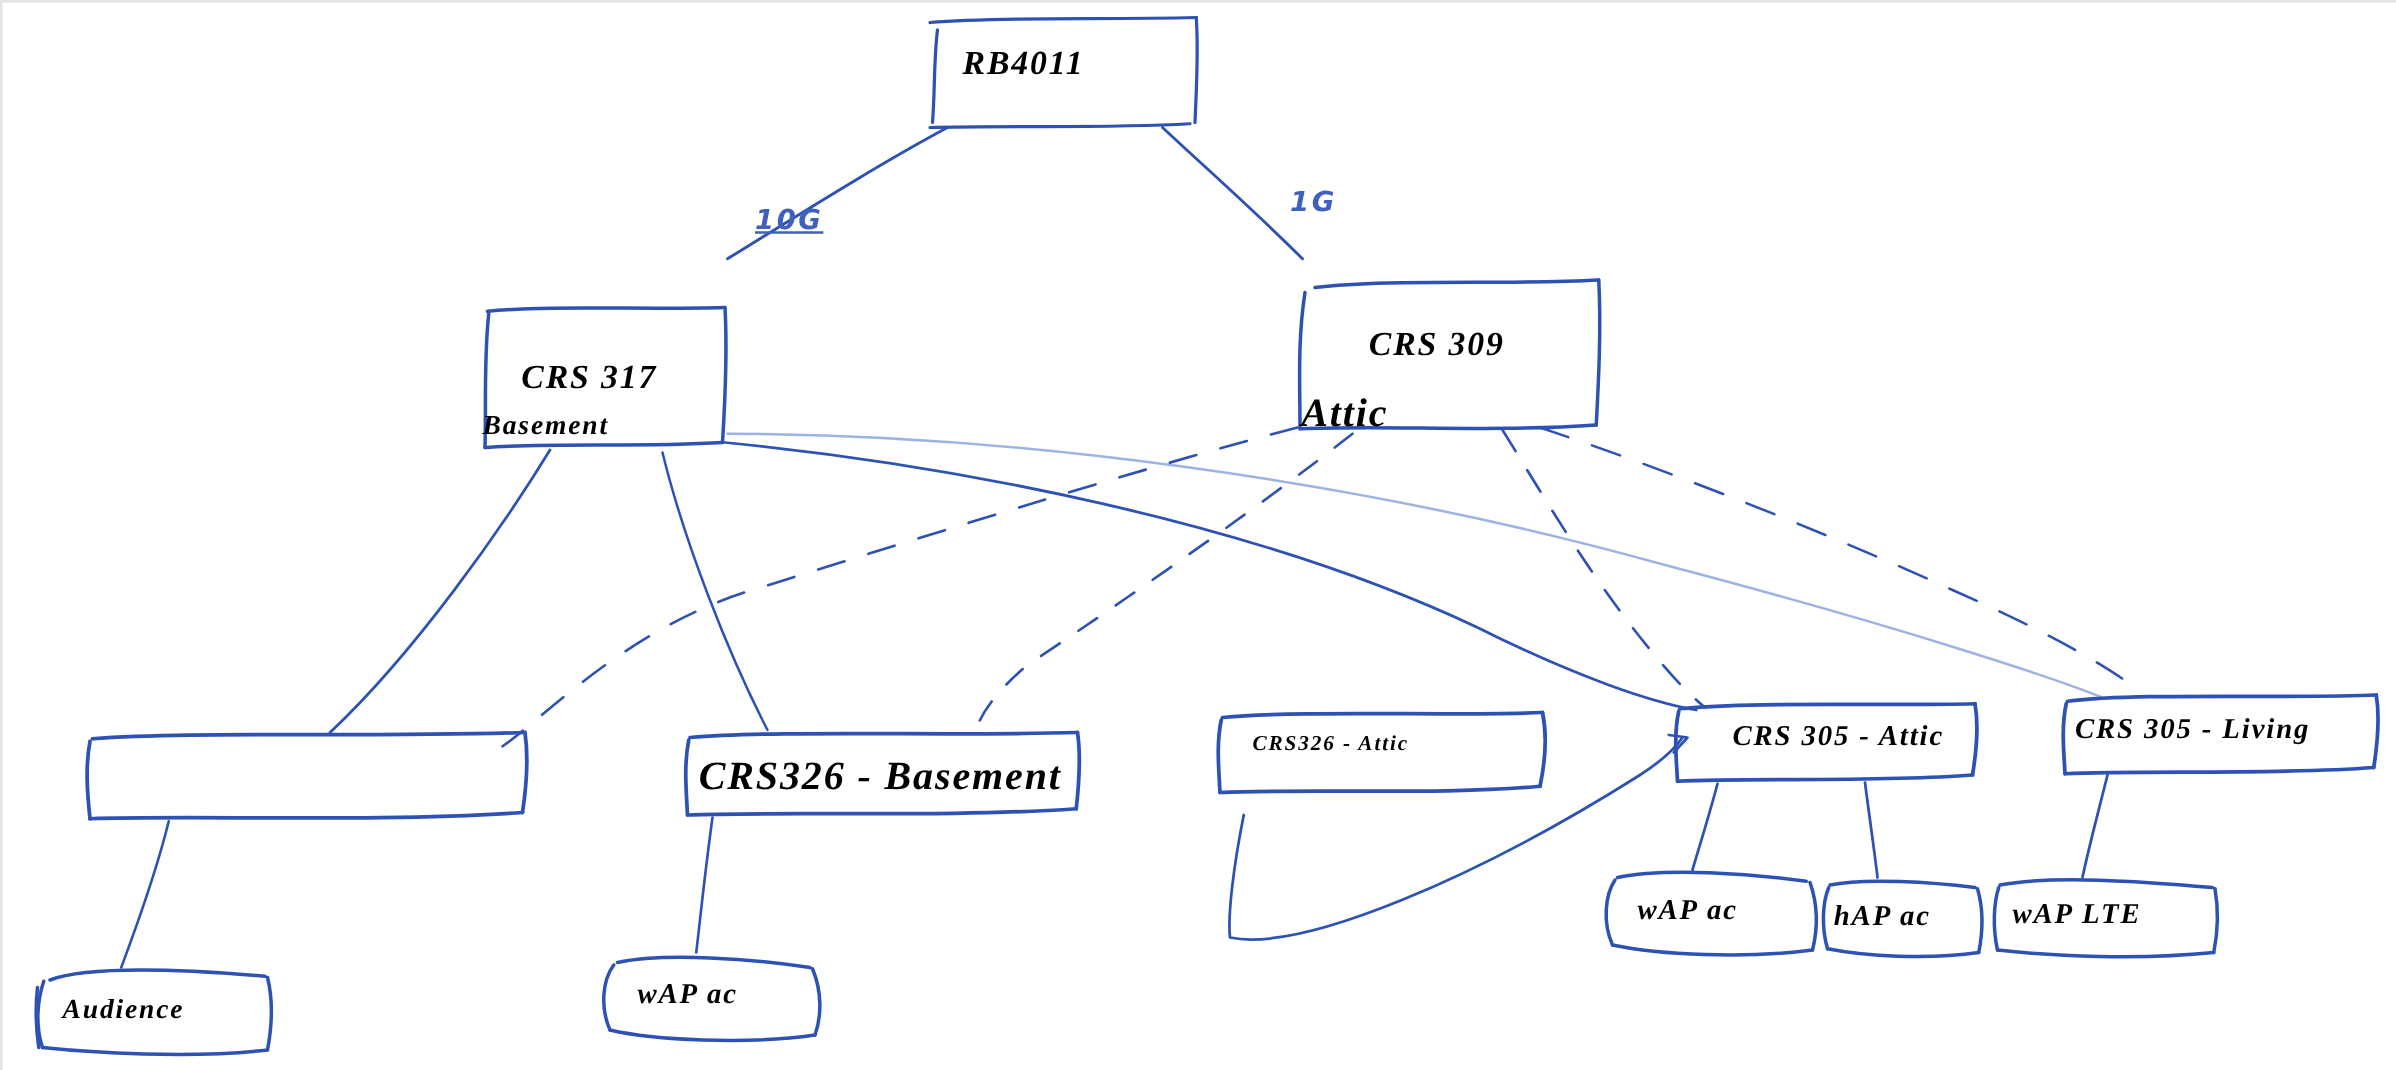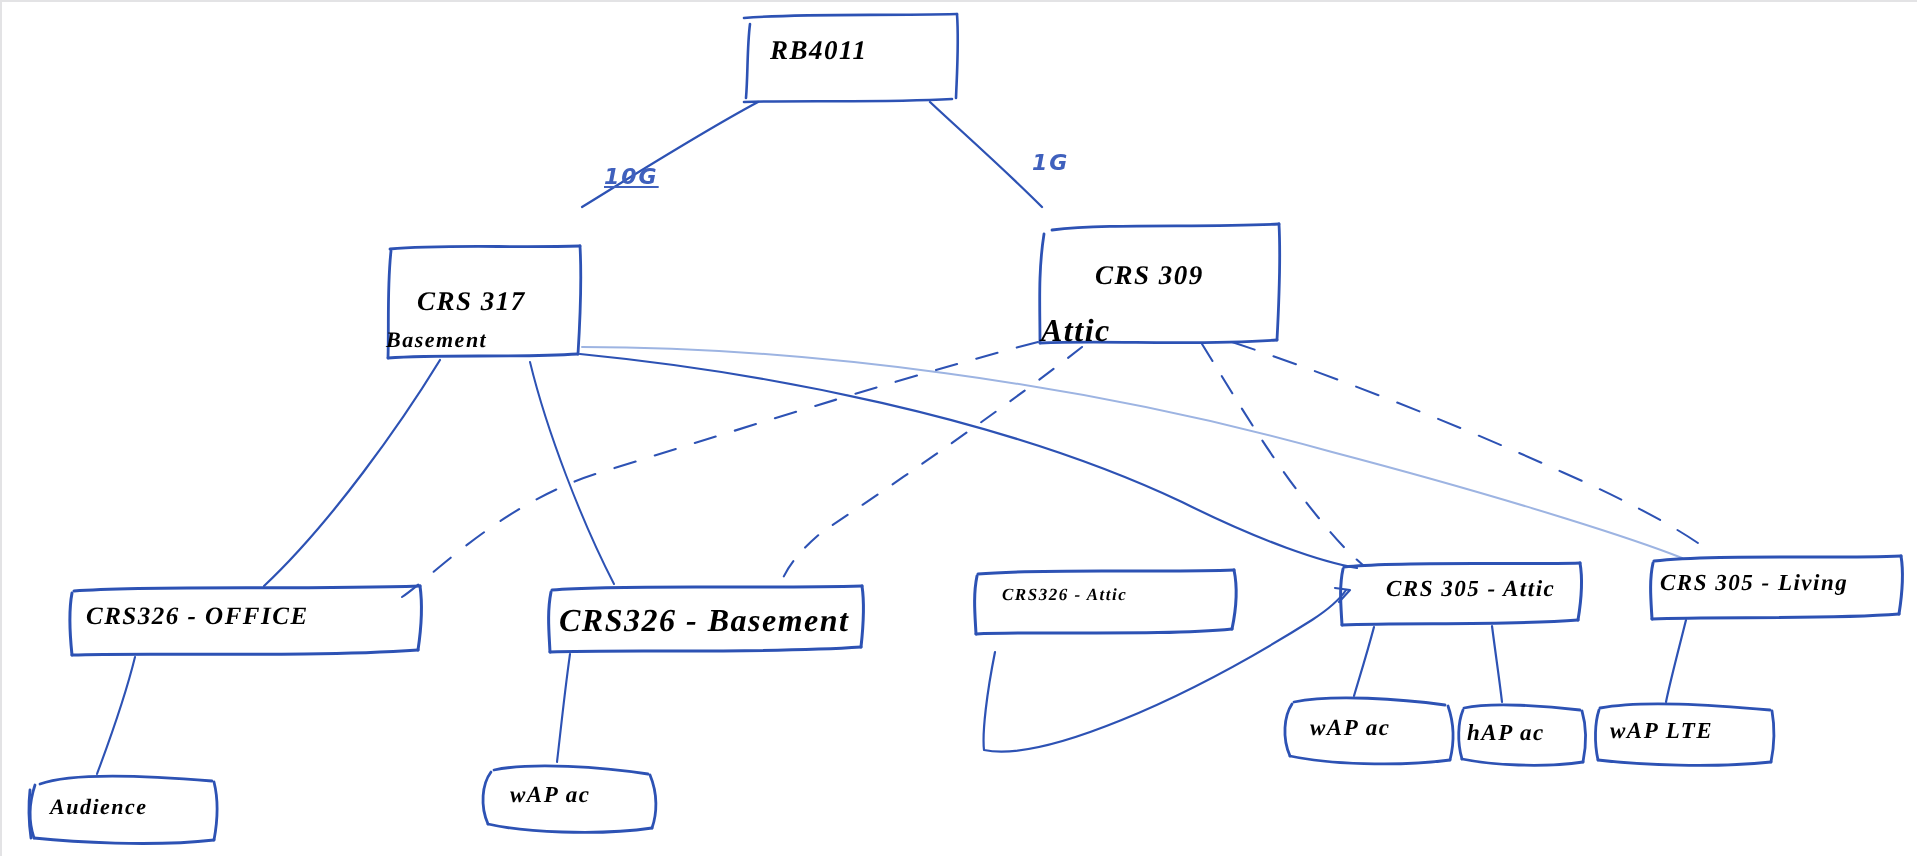--- a/index.html
+++ b/index.html
@@ -224,21 +224,20 @@
   </svg>
 
   <div class="node-label" style="left:768px; top:33px; font-size:27px;">RB4011</div>
 
   <div class="node-label" style="left:415px; top:272px; font-size:27px;margin-top:12px;">CRS 317</div>
   <div class="node-label" style="left:384px; top:325px; font-size:22px;">Basement</div>
 
   <div class="node-label" style="left:1055px; top:258px; font-size:27px;margin-left:38px;">CRS 309</div>
   <div class="node-label" style="left:1039px; top:310px; font-size:32px;">Attic</div>
 
-  <div class="node-label" style="left:84px; top:601px; font-size:25px;">CRS326 - OFFICE</div>
 
   <div class="node-label" style="left:557px; top:600px; font-size:32px;">CRS326 - Basement</div>
 
   <div class="node-label" style="left:1000px; top:583px; font-size:17px;">CRS326 - Attic</div>
 
   <div class="node-label" style="left:1372px; top:574px; font-size:23px;margin-left:12px;">CRS 305 - Attic</div>
 
   <div class="node-label" style="left:1658px; top:568px; font-size:23px;">CRS 305 - Living</div>
 
   <div class="node-label" style="left:48px; top:792px; font-size:22px;">Audience</div>

